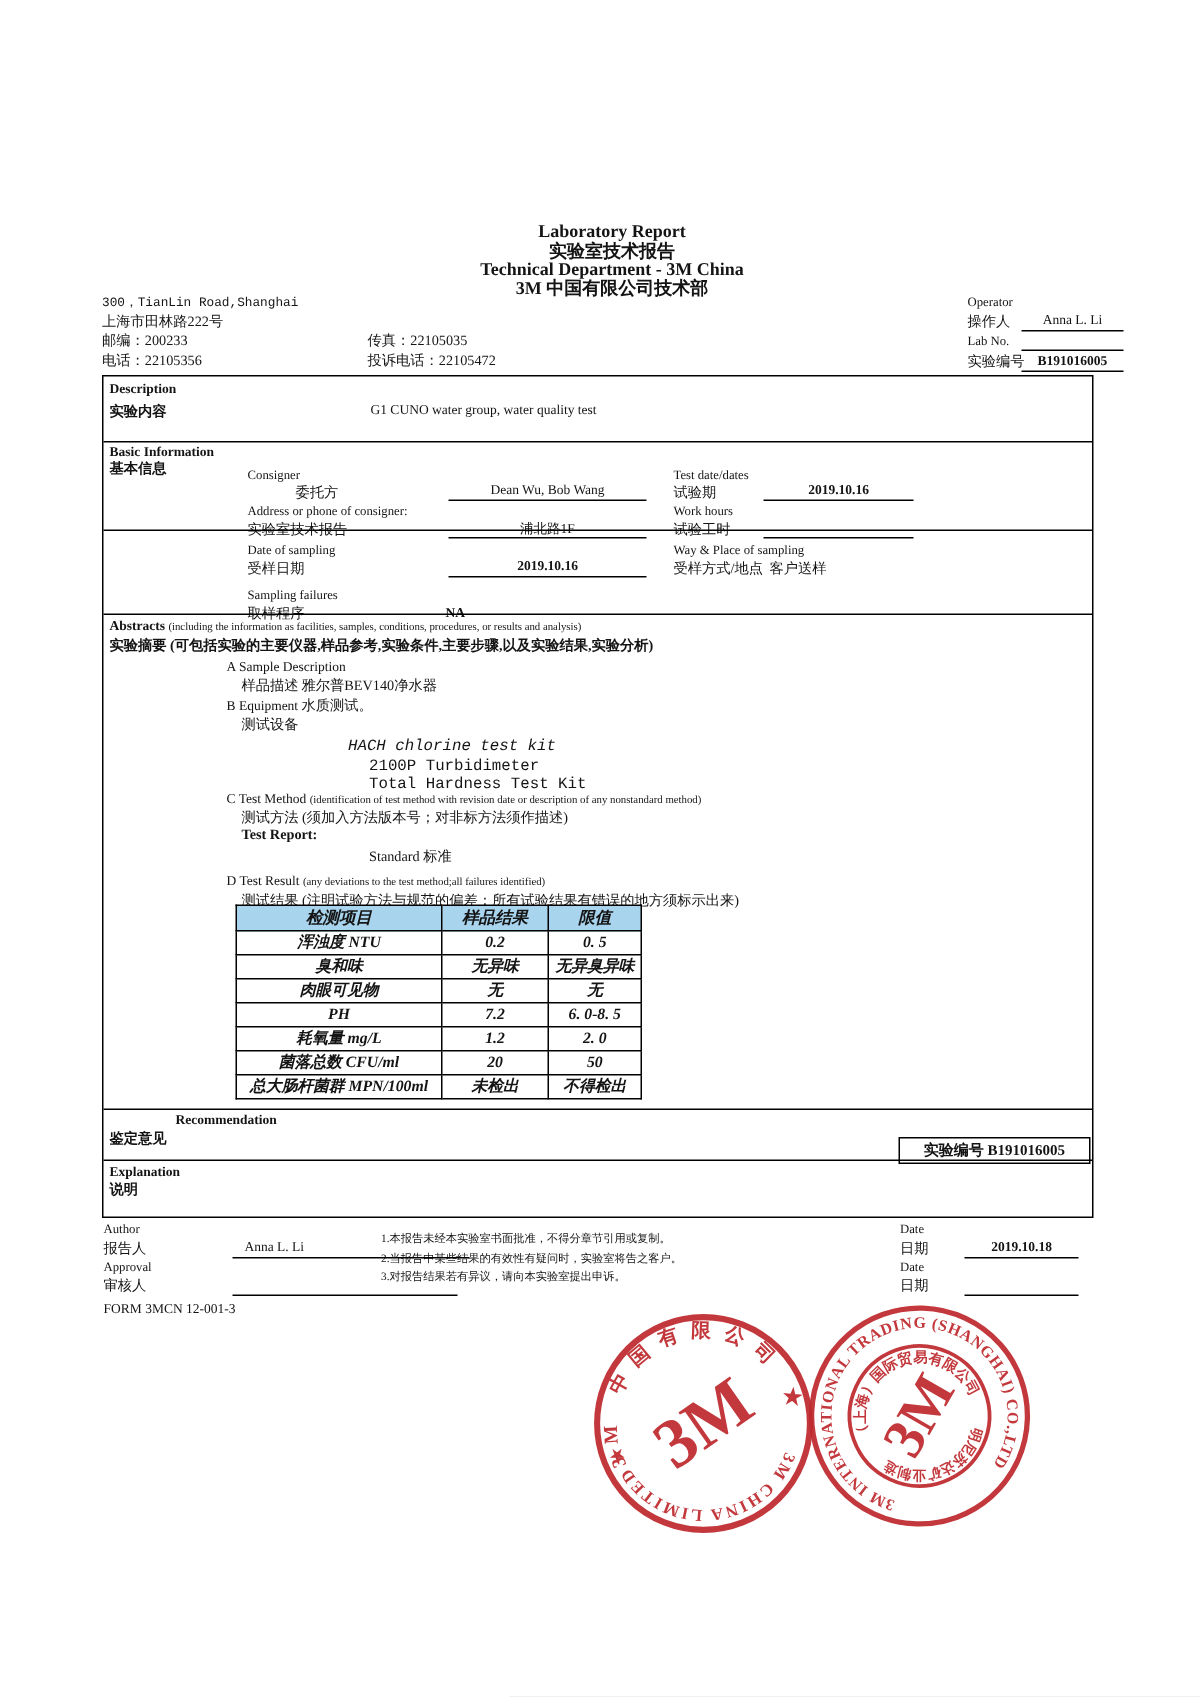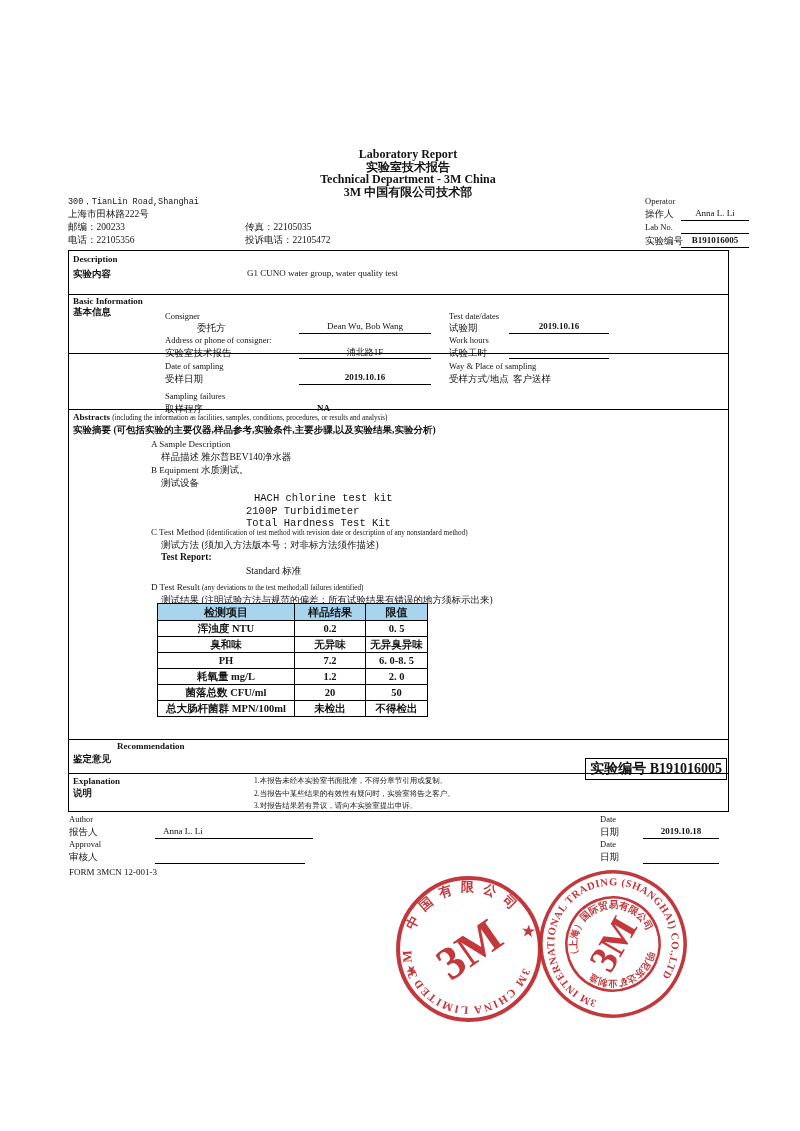--- a/index.html
+++ b/index.html
@@ -11,26 +11,26 @@
   .zh{font-size:9.5px;white-space:nowrap;}
   .val{font-size:9px;white-space:nowrap;}
   .sec{font-size:9px;font-weight:bold;white-space:nowrap;}
   .note{font-size:7.2px;font-weight:normal;}
   .ul{border-bottom:1px solid #000;display:inline-block;text-align:center;font-size:9px;height:12px;white-space:nowrap;}
   .mono{font-family:"Liberation Mono","DejaVu Sans Mono",monospace;font-size:10.5px;line-height:12.3px;white-space:pre;}
   .main-box{border:1px solid #000;}
   .hline{position:absolute;left:0;right:0;border-top:1px solid #000;height:0;}
   .title-block{text-align:center;font-weight:bold;font-size:12px;line-height:12.7px;}
   table.result{border-collapse:collapse;text-align:center;font-size:11px;font-weight:bold;
-               font-family:"Liberation Serif","DejaVu Serif",serif;}
+               font-family:"Liberation Serif","DejaVu Serif",serif;font-style:italic;}
   table.result th,table.result td{border:1.5px solid #000;padding:0;line-height:13px;}
   table.result th{background:#a8d4ee;height:16px;}
   table.result td{height:15px;font-size:10.5px;}
-  .labno-box{border:1px solid #000;font-size:14px;font-weight:bold;padding:1px 4px;white-space:nowrap;}
-  .expl{font-size:7.5px;line-height:12.6px;white-space:nowrap;}
+  .labno-box{border:1px solid #000;font-size:10px;font-weight:bold;padding:1px 16px;white-space:nowrap;}
+  .expl{font-size:7.5px;line-height:12.6px;white-space:nowrap;margin-top:45px;}
   .stamp-text{fill:#bf2a2e;font-family:"Liberation Serif","DejaVu Serif",serif;font-weight:bold;}
   .stamp svg{opacity:.93;}
 </style>
 </head>
 <body>
 
 <div class="page">
 
   <div class="abs title-block" style="left:88px;top:148px;width:640px;">
     <div>Laboratory Report</div>
@@ -82,35 +82,35 @@
     <div class="hline" style="top:102px;"></div>
 
     <div class="abs en" style="left:96px;top:110px;">Date of sampling</div>
     <div class="abs zh" style="left:96px;top:122px;">受样日期</div>
     <span class="abs ul b" style="left:230px;top:121px;width:132px;">2019.10.16</span>
     <div class="abs en" style="left:380px;top:110px;">Way &amp; Place of sampling</div>
     <div class="abs zh" style="left:380px;top:122px;">受样方式/地点</div>
     <div class="abs zh" style="left:444px;top:122px;">客户送样</div>
     <div class="abs en" style="left:96px;top:140px;">Sampling failures</div>
     <div class="abs zh" style="left:96px;top:152px;">取样程序</div>
-    <div class="abs val b" style="left:248px;top:152px;">NA</div>
+    <div class="abs val b" style="left:228px;top:152px;">NA</div>
 
     <div class="hline" style="top:158px;"></div>
 
     <div class="abs sec" style="left:4px;top:161px;"><span>Abstracts</span> <span class="note">(including the information as facilities, samples, conditions, procedures, or results and analysis)</span></div>
     <div class="abs zh b" style="left:4px;top:173px;">实验摘要 (可包括实验的主要仪器,样品参考,实验条件,主要步骤,以及实验结果,实验分析)</div>
 
     <div class="abs en" style="left:82px;top:188px;font-size:9px;">A Sample Description</div>
     <div class="abs zh" style="left:92px;top:200px;">样品描述</div>
     <div class="abs zh" style="left:132px;top:200px;">雅尔普BEV140净水器</div>
     <div class="abs zh" style="left:132px;top:213px;">水质测试。</div>
 
     <div class="abs en" style="left:82px;top:214px;font-size:9px;">B Equipment</div>
     <div class="abs zh" style="left:92px;top:226px;">测试设备</div>
-    <div class="abs mono" style="left:185px;top:241px;">HACH chlorine test kit</div>
+    <div class="abs mono" style="left:163px;top:241px;font-style:italic;">HACH chlorine test kit</div>
     <div class="abs mono" style="left:177px;top:254px;">2100P Turbidimeter</div>
     <div class="abs mono" style="left:177px;top:266px;">Total Hardness Test Kit</div>
 
     <div class="abs en" style="left:82px;top:276px;font-size:9px;"><span>C Test Method</span> <span class="note">(identification of test method with revision date or description of any nonstandard method)</span></div>
     <div class="abs zh" style="left:92px;top:288px;">测试方法 (须加入方法版本号；对非标方法须作描述)</div>
     <div class="abs zh b" style="left:92px;top:301px;">Test Report:</div>
     <div class="abs zh" style="left:177px;top:314px;">Standard 标准</div>
 
     <div class="abs en" style="left:82px;top:331px;font-size:9px;"><span>D Test Result</span> <span class="note">(any deviations to the test method;all failures identified)</span></div>
     <div class="abs zh" style="left:92px;top:343px;">测试结果 (注明试验方法与规范的偏差；所有试验结果有错误的地方须标示出来)</div>
@@ -131,20 +131,25 @@
             <td>浑浊度 NTU</td>
             <td>0.2</td>
             <td>0. 5</td>
           </tr>
       <tr>
             <td>臭和味</td>
             <td>无异味</td>
             <td>无异臭异味</td>
           </tr>
       <tr>
+            <td>肉眼可见物</td>
+            <td>无</td>
+            <td>无</td>
+          </tr>
+      <tr>
             <td>PH</td>
             <td>7.2</td>
             <td>6. 0-8. 5</td>
           </tr>
       <tr>
             <td>耗氧量 mg/L</td>
             <td>1.2</td>
             <td>2. 0</td>
           </tr>
       <tr>

